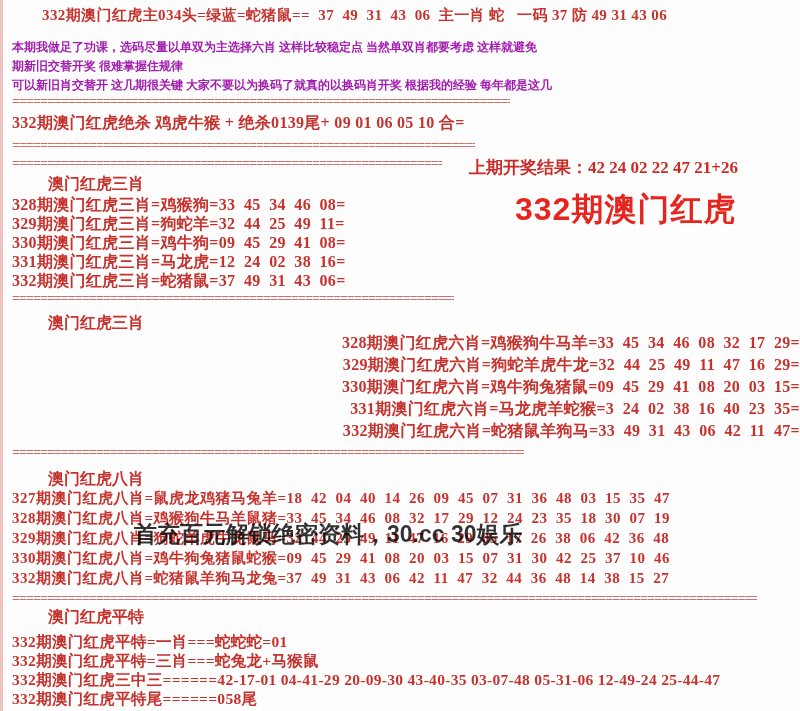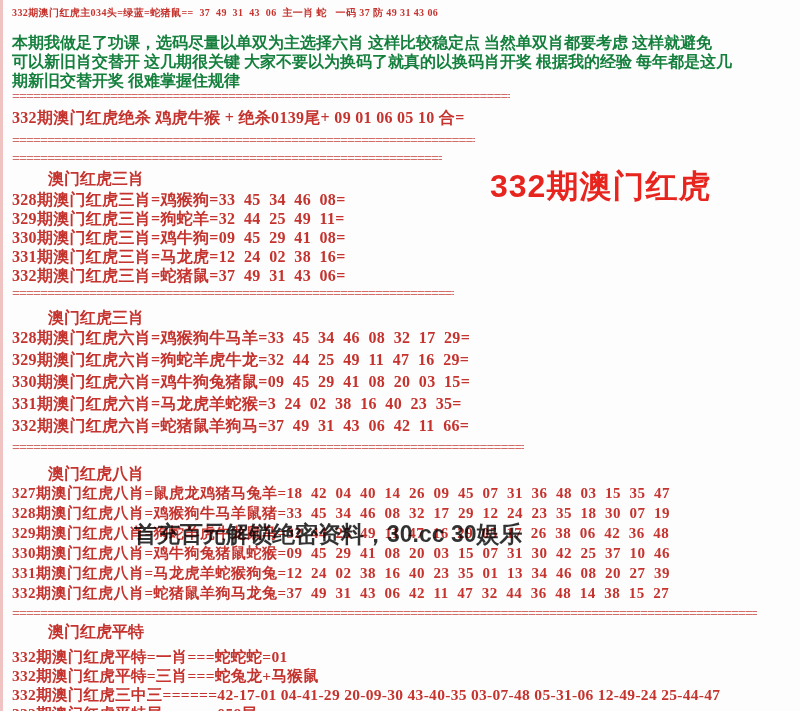--- a/index.html
+++ b/index.html
@@ -13,29 +13,30 @@
     border-left: 3px solid #f0c3c3;
     font-family: "Liberation Serif", "DejaVu Serif", serif;
     padding: 6px 0 0 9px;
   }
   .line {
     white-space: pre;
     font-weight: bold;
     color: #c5332e;
   }
   .top-line {
-    font-size: 10px;
+    font-size: 15px;
     letter-spacing: 0.4px;
     margin-bottom: 13px;
+    margin-left: 30px;
   }
   .intro p {
     white-space: pre;
     font-weight: bold;
-    color: #15803d;
-    font-size: 16px;
+    color: #a21caf;
+    font-size: 12px;
     line-height: 19px;
   }
   .sep {
     white-space: nowrap;
     overflow: hidden;
     height: 14px;
     line-height: 14px;
     font-size: 14px;
     letter-spacing: -1px;
     font-weight: bold;
@@ -61,41 +62,41 @@
     height: 18px;
     line-height: 18px;
   }
   .st-sanxiao { margin-top: 4px; }
   .st-liuxiao { margin-top: 8px; }
   .st-baxiao  { margin-top: 10px; }
   .st-pingte  { margin-top: 2px; }
   .row { font-size: 16px; letter-spacing: 0.3px; }
   .rows-sanxiao .row { line-height: 19px; }
   .rows-sanxiao { margin-top: 2px; margin-bottom: 2px; }
-  .rows-liuxiao .row { line-height: 22px; }
+  .rows-liuxiao .row { line-height: 22px; text-align: right; }
   .rows-liuxiao { margin-bottom: 4px; }
   .rows-baxiao .row { line-height: 20px; font-size: 15px; letter-spacing: 0.5px; }
   .rows-baxiao { margin-bottom: 4px; }
   .rows-pingte { margin-top: 6px; }
   .rows-pingte .row { line-height: 19px; font-size: 15.5px; }
   .right-block {
     position: absolute;
     left: 466px;
     top: 156px;
     width: 330px;
   }
   .last-result {
     font-size: 17px;
     font-weight: bold;
     color: #ca2b26;
     white-space: pre;
   }
   .big-title {
     margin-top: 9px;
-    margin-left: 21px;
+    margin-left: 46px;
     font-size: 32px;
     font-weight: bold;
     color: #e7251e;
     font-family: "Liberation Sans", "DejaVu Sans", sans-serif;
     letter-spacing: 1px;
     white-space: nowrap;
   }
   .watermark {
     position: absolute;
     left: 131px;
@@ -109,22 +110,22 @@
     pointer-events: none;
   }
 </style>
 </head>
 <body>
 
 <div class="line top-line">332期澳门红虎主034头=绿蓝=蛇猪鼠==  37  49  31  43  06  主一肖 蛇   一码 37 防 49 31 43 06</div>
 
 <div class="intro">
   <p>本期我做足了功课，选码尽量以单双为主选择六肖 这样比较稳定点 当然单双肖都要考虑 这样就避免</p>
+  <p>期新旧交替开奖 很难掌握住规律</p>
   <p>可以新旧肖交替开 这几期很关键 大家不要以为换码了就真的以换码肖开奖 根据我的经验 每年都是这几</p>
-  <p>期新旧交替开奖 很难掌握住规律</p>
 </div>
 
 <div class="sep sep-1">==============================================================================================================</div>
 
 <div class="line juesha">332期澳门红虎绝杀 鸡虎牛猴 + 绝杀0139尾+ 09 01 06 05 10 合=</div>
 
 <div class="sep sep-2">==============================================================================================================</div>
 <div class="sep sep-3">==============================================================================================================</div>
 
 <div class="section-title st-sanxiao">澳门红虎三肖</div>
@@ -137,42 +138,42 @@
 </div>
 
 <div class="sep sep-4">==============================================================================================================</div>
 
 <div class="section-title st-liuxiao">澳门红虎三肖</div>
 <div class="rows-liuxiao">
   <div class="line row">328期澳门红虎六肖=鸡猴狗牛马羊=33  45  34  46  08  32  17  29=</div>
   <div class="line row">329期澳门红虎六肖=狗蛇羊虎牛龙=32  44  25  49  11  47  16  29=</div>
   <div class="line row">330期澳门红虎六肖=鸡牛狗兔猪鼠=09  45  29  41  08  20  03  15=</div>
   <div class="line row">331期澳门红虎六肖=马龙虎羊蛇猴=3  24  02  38  16  40  23  35=</div>
-  <div class="line row">332期澳门红虎六肖=蛇猪鼠羊狗马=37  49  31  43  06  42  11  66=</div>
+  <div class="line row">332期澳门红虎六肖=蛇猪鼠羊狗马=33  49  31  43  06  42  11  47=</div>
 </div>
 
 <div class="sep sep-5">==============================================================================================================</div>
 
 <div class="section-title st-baxiao">澳门红虎八肖</div>
 <div class="rows-baxiao">
   <div class="line row">327期澳门红虎八肖=鼠虎龙鸡猪马兔羊=18  42  04  40  14  26  09  45  07  31  36  48  03  15  35  47</div>
   <div class="line row">328期澳门红虎八肖=鸡猴狗牛马羊鼠猪=33  45  34  46  08  32  17  29  12  24  23  35  18  30  07  19</div>
   <div class="line row">329期澳门红虎八肖=狗蛇羊虎牛龙鼠马=32  44  25  49  11  47  16  29  05  17  26  38  06  42  36  48</div>
   <div class="line row">330期澳门红虎八肖=鸡牛狗兔猪鼠蛇猴=09  45  29  41  08  20  03  15  07  31  30  42  25  37  10  46</div>
-  <div class="line row">331期澳门红虎八肖=马龙虎羊蛇猴狗兔=12  24  02  38  16  40  23  35  01  13  34  46  08  20  27  39</div>
   <div class="line row">332期澳门红虎八肖=蛇猪鼠羊狗马龙兔=37  49  31  43  06  42  11  47  32  44  36  48  14  38  15  27</div>
 </div>
 
 <div class="sep sep-6">==============================================================================================================</div>
 
 <div class="section-title st-pingte">澳门红虎平特</div>
 <div class="rows-pingte">
   <div class="line row">332期澳门红虎平特=一肖===蛇蛇蛇=01</div>
   <div class="line row">332期澳门红虎平特=三肖===蛇兔龙+马猴鼠</div>
   <div class="line row">332期澳门红虎三中三======42-17-01 04-41-29 20-09-30 43-40-35 03-07-48 05-31-06 12-49-24 25-44-47</div>
   <div class="line row">332期澳门红虎平特尾======058尾</div>
 </div>
 
 <div class="right-block">
+  <div class="last-result">上期开奖结果：42 24 02 22 47 21+26</div>
   <div class="big-title">332期澳门红虎</div>
 </div>
 
 <div class="watermark">首充百元解锁绝密资料，30.cc 30娱乐</div>
 
 </body></html>

